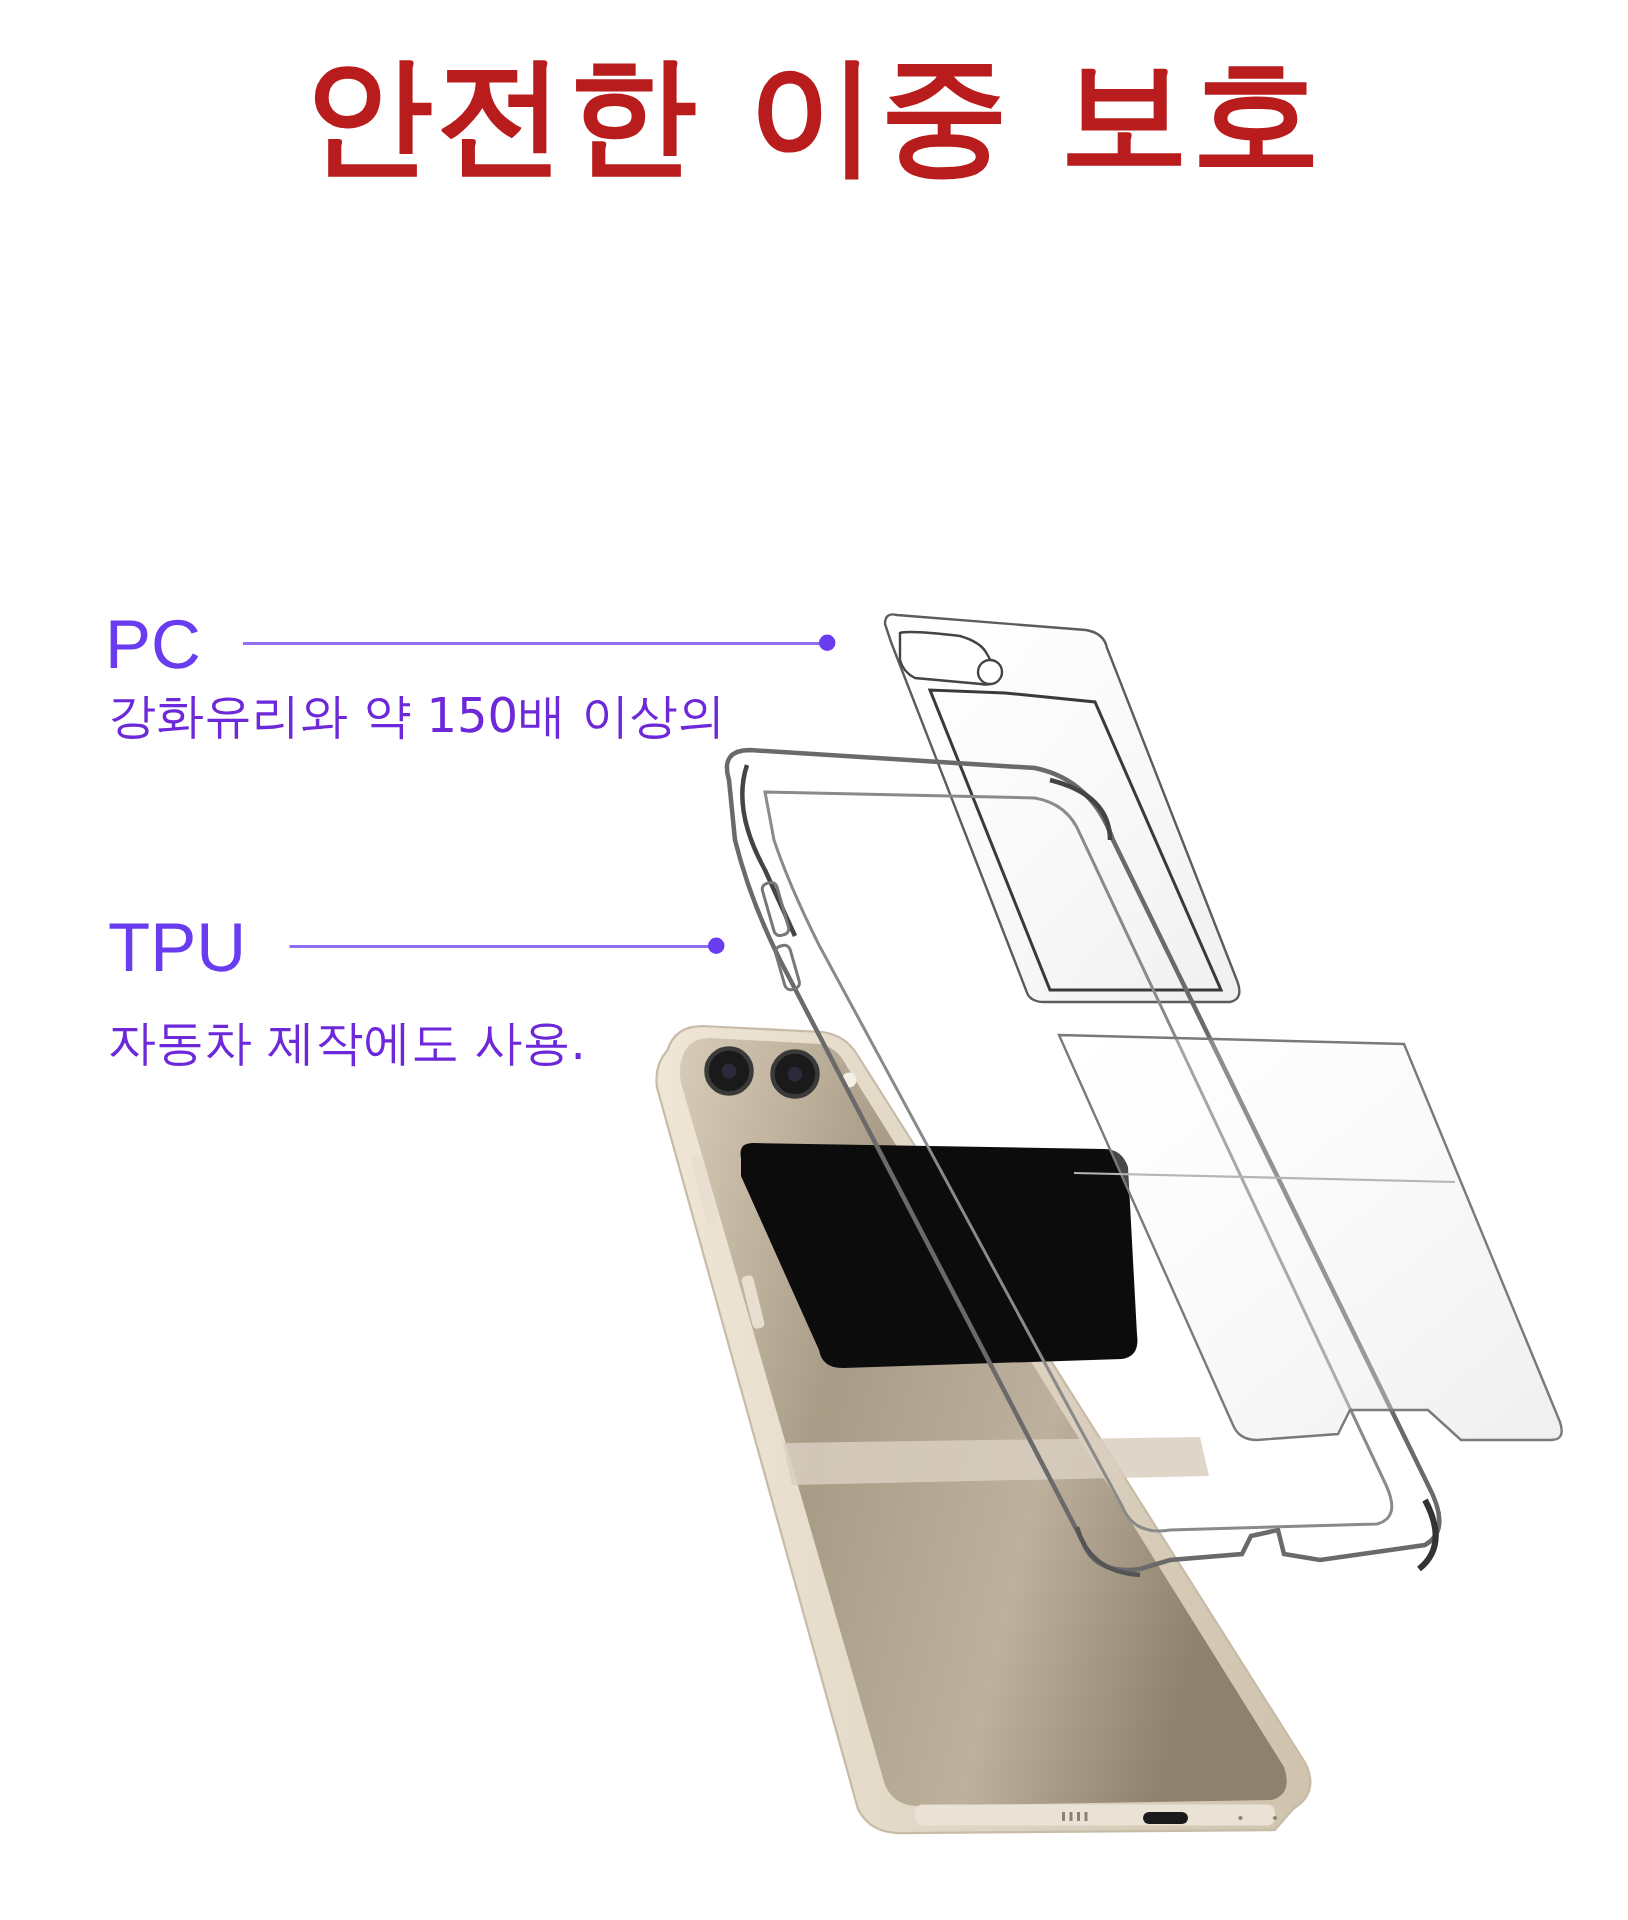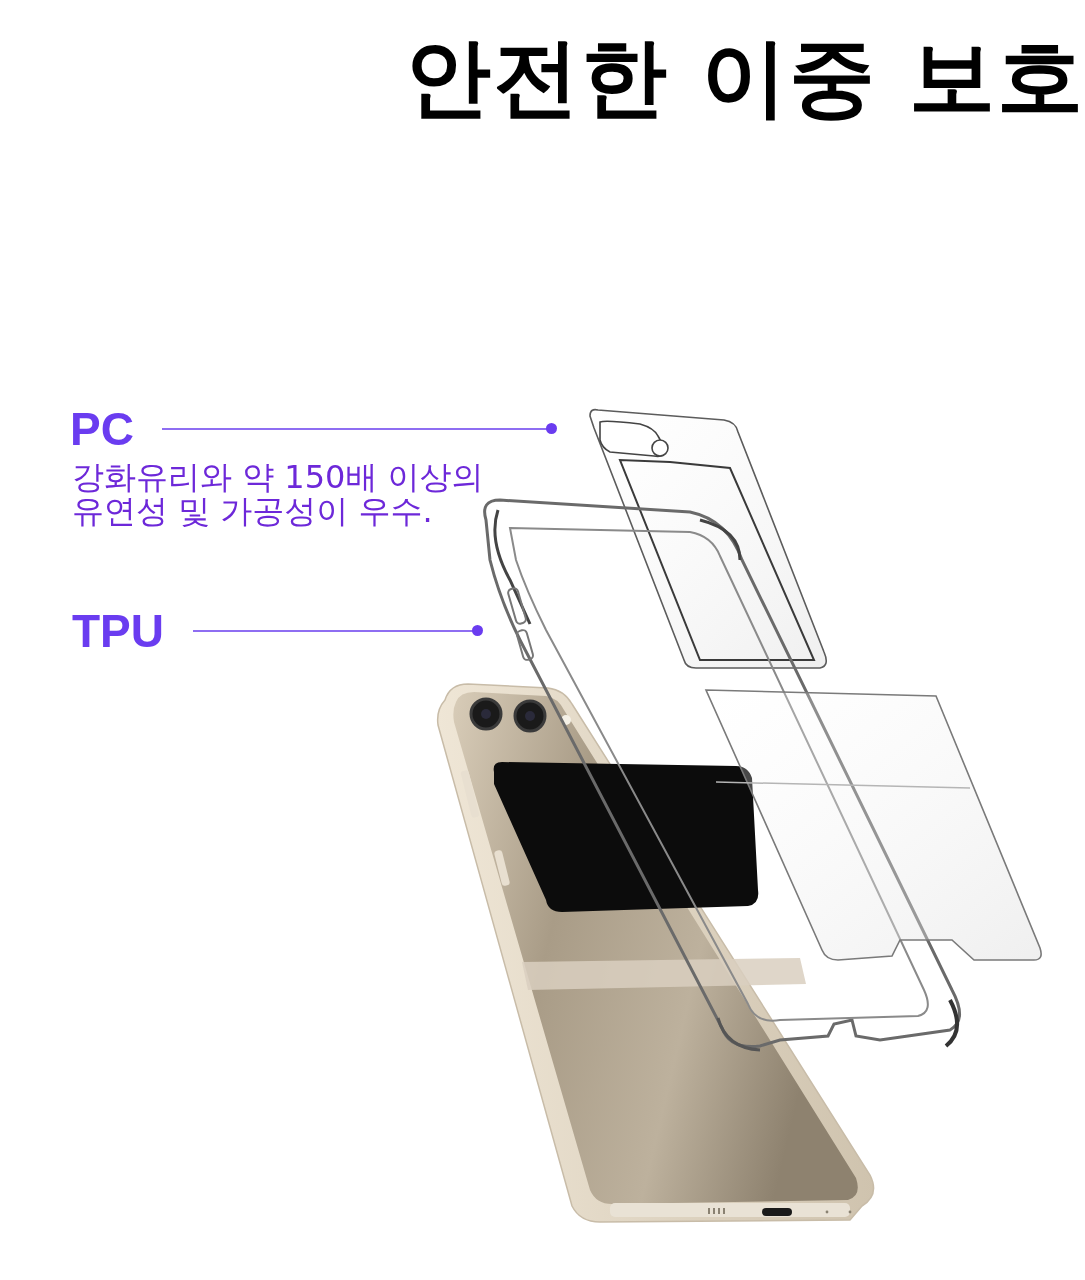--- a/index.html
+++ b/index.html
@@ -1,22 +1,22 @@
 <!DOCTYPE html>
 <html><head>
 <meta charset="utf-8">
 <style>
   html, body { margin: 0; padding: 0; background: #ffffff; }
   body { width: 1085px; height: 1280px; position: relative; overflow: hidden;
          font-family: "DejaVu Sans", "Liberation Sans", sans-serif; color: #2b2b2b; }
-  .title { position: absolute; left: 0; top: 22px; width: 1085px; text-align: right;
-           font-size: 86px; font-weight: 700; color: #000000; letter-spacing: 2px; line-height: 110px; }
+  .title { position: absolute; left: 0; top: 22px; width: 1085px; text-align: center;
+           font-size: 86px; font-weight: 700; color: #b91c1c; letter-spacing: 2px; line-height: 110px; }
   .subtitle { position: absolute; left: 0; top: 195px; width: 1085px; text-align: center;
               font-size: 36px; font-weight: 400; color: #1f1f1f; line-height: 62px; letter-spacing: 0px; }
-  .label { position: absolute; font-family: "Liberation Sans", sans-serif; font-weight: 700;
+  .label { position: absolute; font-family: "Liberation Sans", sans-serif; font-weight: 400;
            color: #6a3cf0; font-size: 46px; line-height: 50px; }
   .leader { position: absolute; height: 2px; background: #8e6df2; }
   .dot { position: absolute; width: 11px; height: 11px; border-radius: 50%; background: #6a3cf0; }
   .desc { position: absolute; font-size: 32px; line-height: 34px; color: #6d28d9; }
   .desc div { white-space: nowrap; }
   .art { position: absolute; left: 0; top: 0; width: 1085px; height: 1280px; pointer-events: none; }
 </style>
 </head>
 <body>
 
@@ -94,20 +94,20 @@
     <path d="M706 690 L936 696 L1040 948 Q1044 960 1034 960 L974 960 L952 940 L900 940 L892 956 L838 960 Q826 960 822 950 Z"></path>
     <path d="M716 782 L970 788" stroke="#b5b5b5" stroke-width="1.5"></path>
   </g>
 </svg>
 
 <div class="label" style="left:70px; top:404px;">PC</div>
 <div class="leader" style="left:162px; top:428px; width:390px;"></div>
 <div class="dot" style="left:546px; top:423px;"></div>
 <div class="desc" style="left:72px; top:460px;">
   <div>강화유리와 약 150배 이상의</div>
-  <div>유연성 및 가공성이 우수.</div>
 </div>
 
 <div class="label" style="left:72px; top:606px;text-align:right;">TPU</div>
 <div class="leader" style="left:193px; top:630px; width:283px;"></div>
 <div class="dot" style="left:472px; top:625px;"></div>
 <div class="desc" style="left:72px; top:678px;">
+  <div>자동차 제작에도 사용.</div>
 </div>
 
 </body></html>

